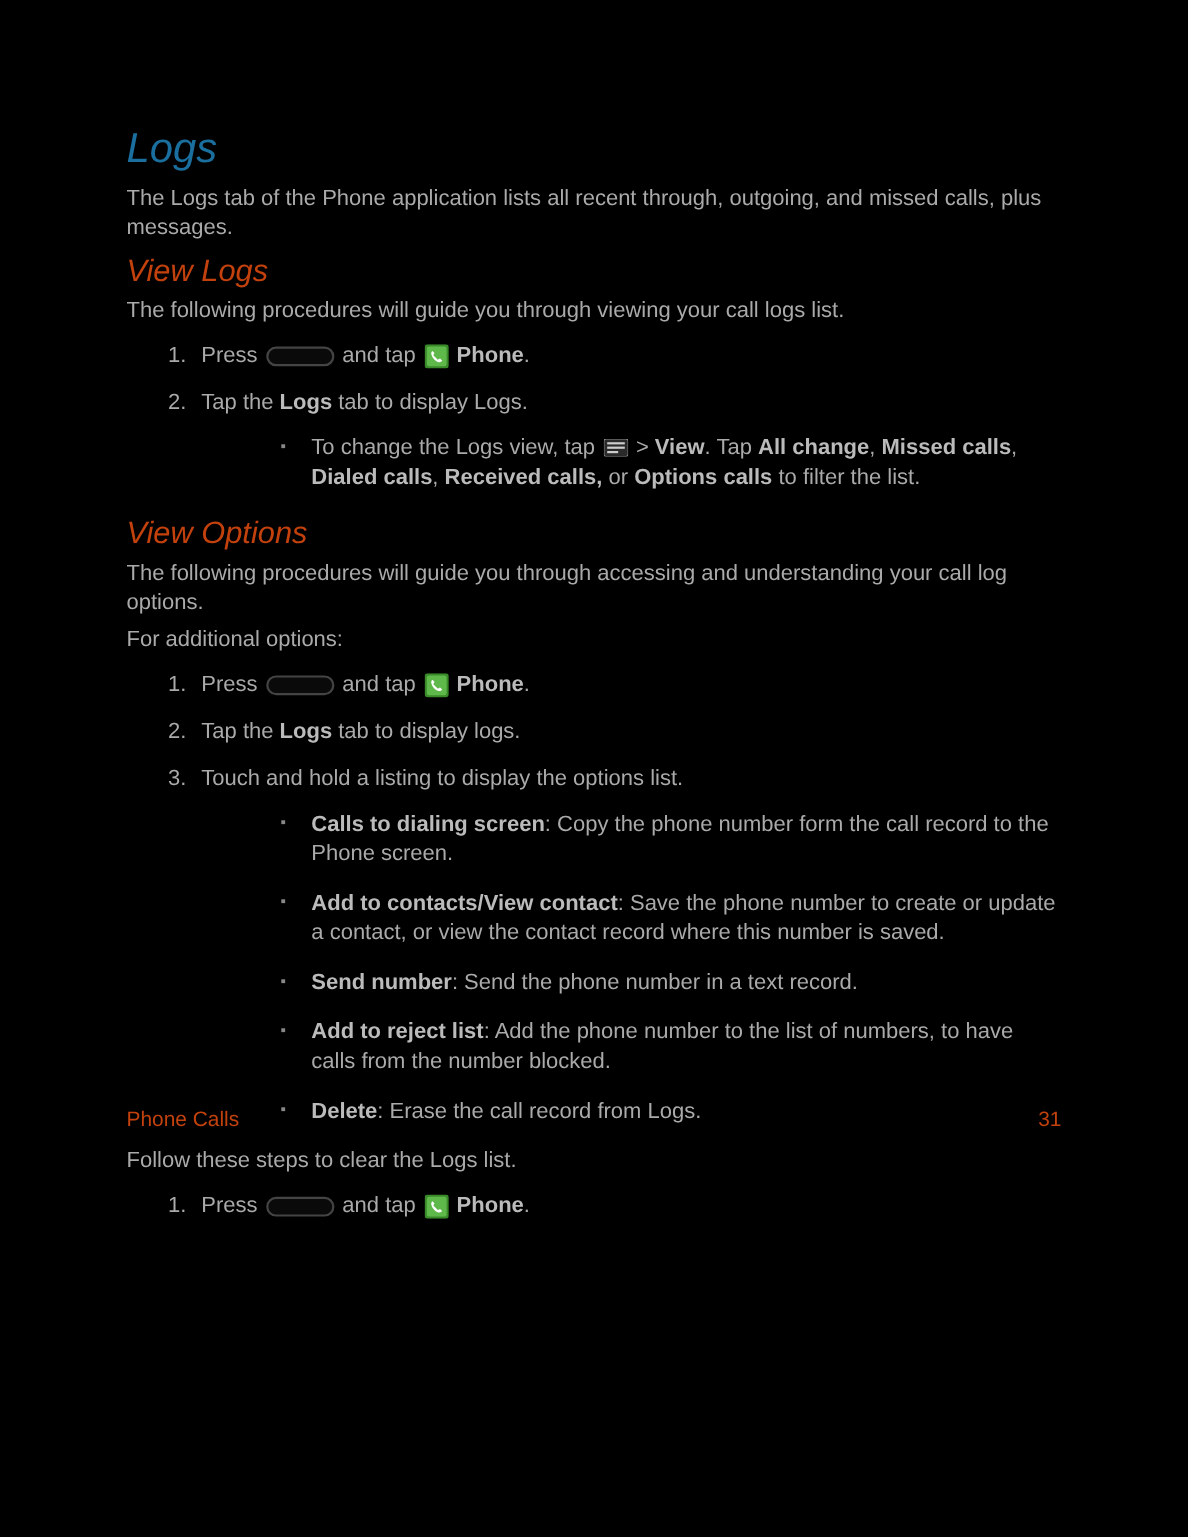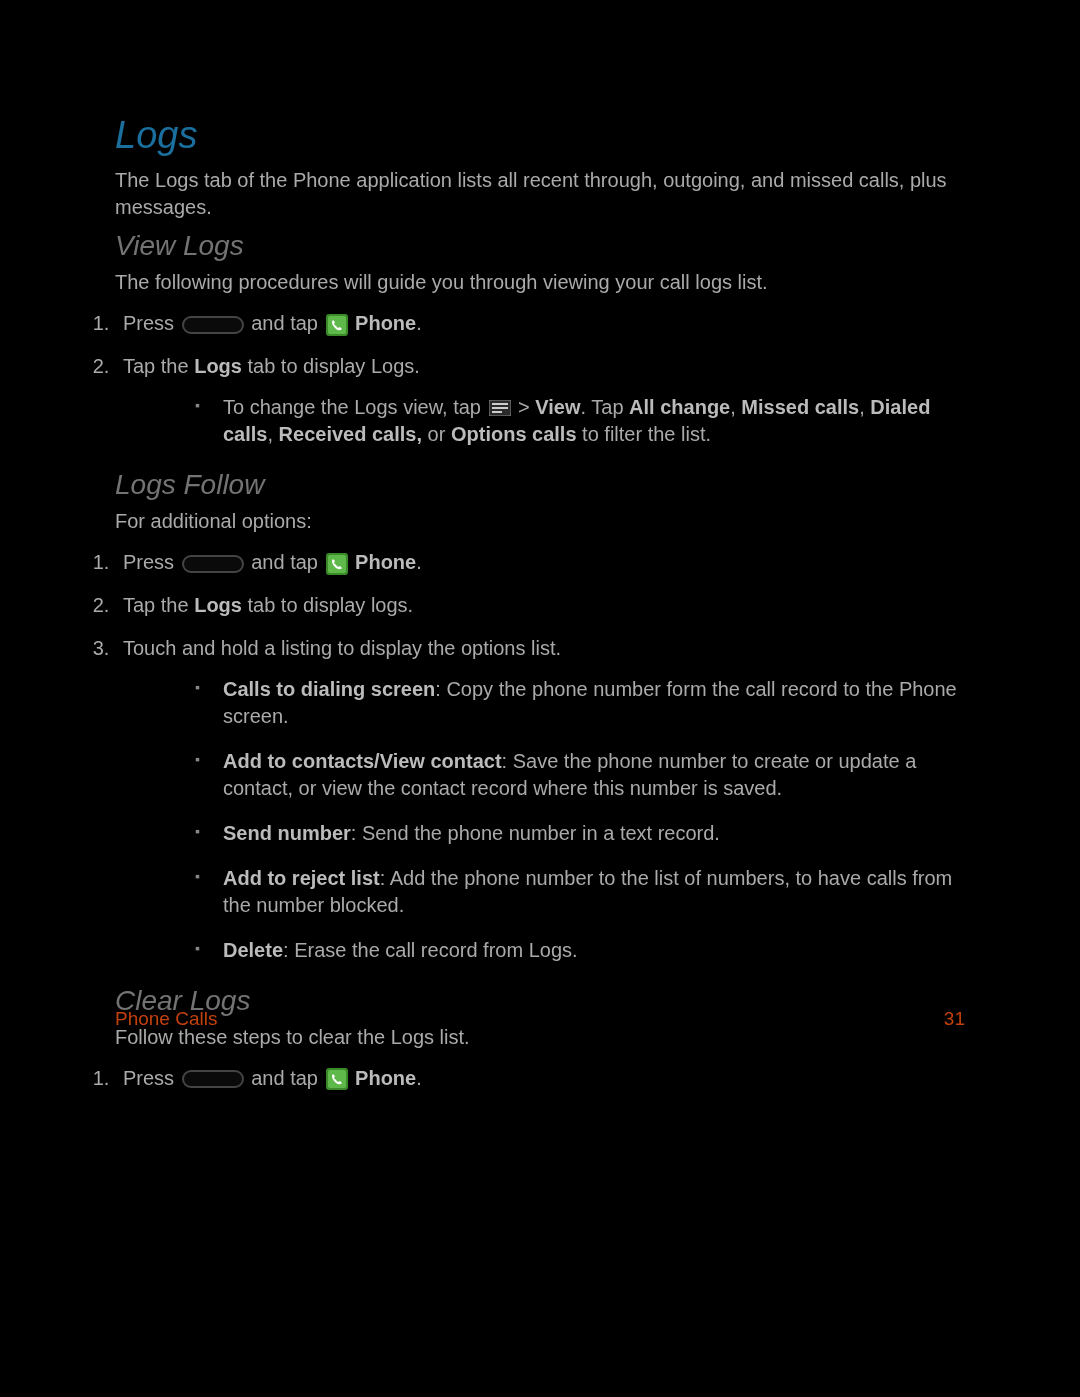--- a/index.html
+++ b/index.html
@@ -19,29 +19,30 @@
     padding: 110px 115px 60px 115px;
   }
   h1.title {
     color: #1a6f9e;
     font-style: italic;
     font-weight: 400;
     font-size: 38px;
     margin-bottom: 6px;
   }
   h2.sub {
-    color: #737373;
+    color: #c2410c;
     font-style: italic;
     font-weight: 400;
     font-size: 28px;
     margin-top: 2px;
     margin-bottom: 4px;
   }
   p { color: #aaa; margin-bottom: 6px; }
   ol {
+    margin-left: 60px;
     margin-top: 14px;
     margin-bottom: 14px;
     color: #aaa;
   }
   ol > li {
     padding-left: 8px;
     margin-bottom: 16px;
   }
   ul.bullets {
     list-style: none;
@@ -151,21 +152,22 @@
                 <rect x="0" y="0" width="22" height="16" rx="2" fill="#2a2a2a" stroke="#888" stroke-width="1"></rect>
                 <rect x="3" y="3" width="16" height="2" fill="#ccc"></rect>
                 <rect x="3" y="7" width="16" height="2" fill="#ccc"></rect>
                 <rect x="3" y="11" width="10" height="2" fill="#ccc"></rect>
               </svg></span><span> &gt; </span><span class="b">View</span><span>. Tap </span><span class="b">All change</span><span>, </span><span class="b">Missed calls</span><span>, </span><span class="b">Dialed calls</span><span>, </span><span class="b">Received calls,</span><span> or </span><span class="b">Options calls</span><span> to filter the list.</span>
         </li>
       </ul>
     </li>
   </ol>
 
-  <h2 class="sub">Logs Follow</h2>
+  <h2 class="sub">View Options</h2>
+  <p>The following procedures will guide you through accessing and understanding your call log options.</p>
 
 
   <p>For additional options:</p>
 
   <ol>
     <li>
       <span>Press </span><span class="home-btn"></span><span> and tap </span><span class="phone-icon"><svg viewBox="0 0 22 22">
             <rect x="0" y="0" width="22" height="22" rx="3" fill="#3a8a2a"></rect>
             <rect x="2" y="2" width="18" height="18" rx="2" fill="#5fb84a"></rect>
             <path d="M7 6 C7 6 9 8 9 8 C9 8 8 10 8 10 C8 10 12 14 12 14 C12 14 14 13 14 13 C14 13 16 15 16 15 C16 15 14 17 12 16 C9 15 6 11 6 8 C6 7 7 6 7 6 Z" fill="#fff"></path>
@@ -180,21 +182,20 @@
       <ul class="bullets">
         <li><span class="b">Calls to dialing screen</span><span>: Copy the phone number form the call record to the Phone screen.</span></li>
         <li><span class="b">Add to contacts/View contact</span><span>: Save the phone number to create or update a contact, or view the contact record where this number is saved.</span></li>
         <li><span class="b">Send number</span><span>: Send the phone number in a text record.</span></li>
         <li><span class="b">Add to reject list</span><span>: Add the phone number to the list of numbers, to have calls from the number blocked.</span></li>
         <li><span class="b">Delete</span><span>: Erase the call record from Logs.</span></li>
       </ul>
     </li>
   </ol>
 
-  <h2 class="sub">Clear Logs</h2>
   <p>Follow these steps to clear the Logs list.</p>
 
   <ol>
     <li>
       <span>Press </span><span class="home-btn"></span><span> and tap </span><span class="phone-icon"><svg viewBox="0 0 22 22">
             <rect x="0" y="0" width="22" height="22" rx="3" fill="#3a8a2a"></rect>
             <rect x="2" y="2" width="18" height="18" rx="2" fill="#5fb84a"></rect>
             <path d="M7 6 C7 6 9 8 9 8 C9 8 8 10 8 10 C8 10 12 14 12 14 C12 14 14 13 14 13 C14 13 16 15 16 15 C16 15 14 17 12 16 C9 15 6 11 6 8 C6 7 7 6 7 6 Z" fill="#fff"></path>
           </svg></span>
       <span class="b">Phone</span><span>.</span>

